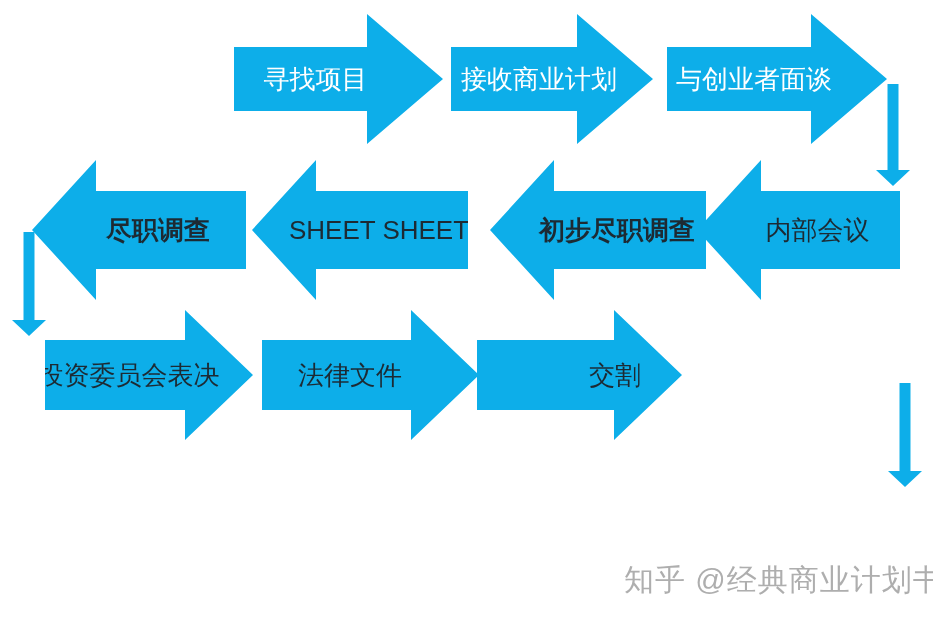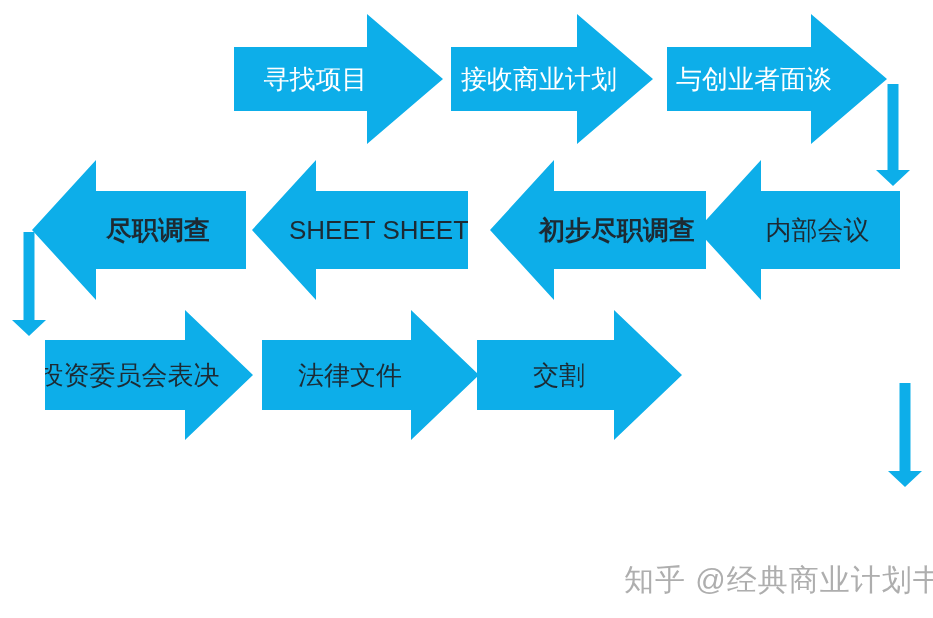--- a/index.html
+++ b/index.html
@@ -59,21 +59,21 @@
 
   .a1{left:234px;width:209px;}
   .a2{left:451px;width:202px;padding-left:20px;}
   .a3{left:667px;width:220px;}
   .b1{left:697px;width:203px;}
   .b2{left:490px;width:216px;font-weight:bold;}
   .b3{left:252px;width:216px;}
   .b4{left:32px;width:214px;font-weight:bold;}
   .c1{left:45px;width:208px;}
   .c2{left:242px;width:217px;margin-left:20px;}
-  .c3{left:477px;width:205px;}
+  .c3{left:477px;width:205px;justify-content:flex-end;}
   .c4{left:690px;width:215px;}
   .dx{left:690px;width:218px;}
 
   
   .down{
     position:absolute;
     width:34px;
     background:var(--arrow-blue);
     clip-path:polygon(
       calc(50% - 5.5px) 0,

